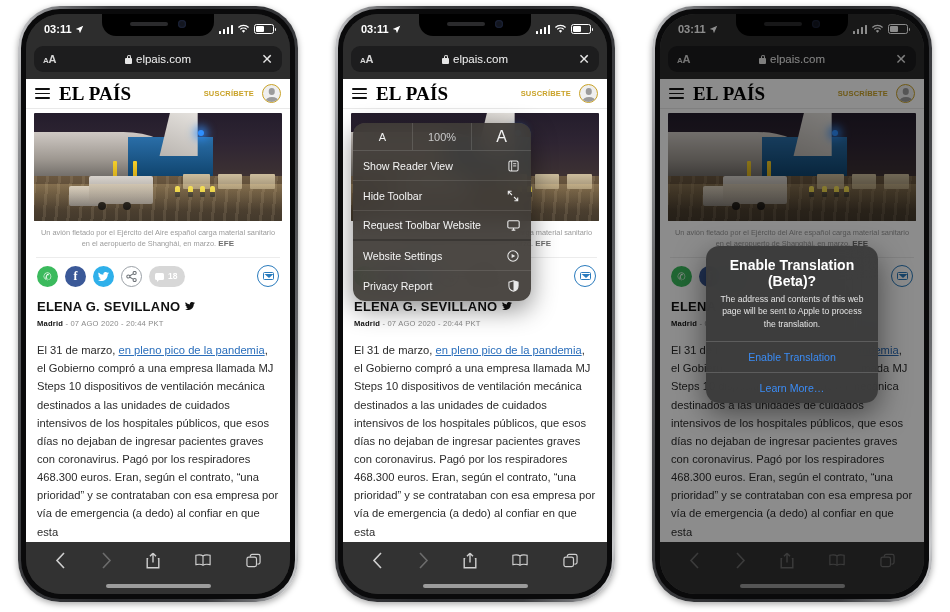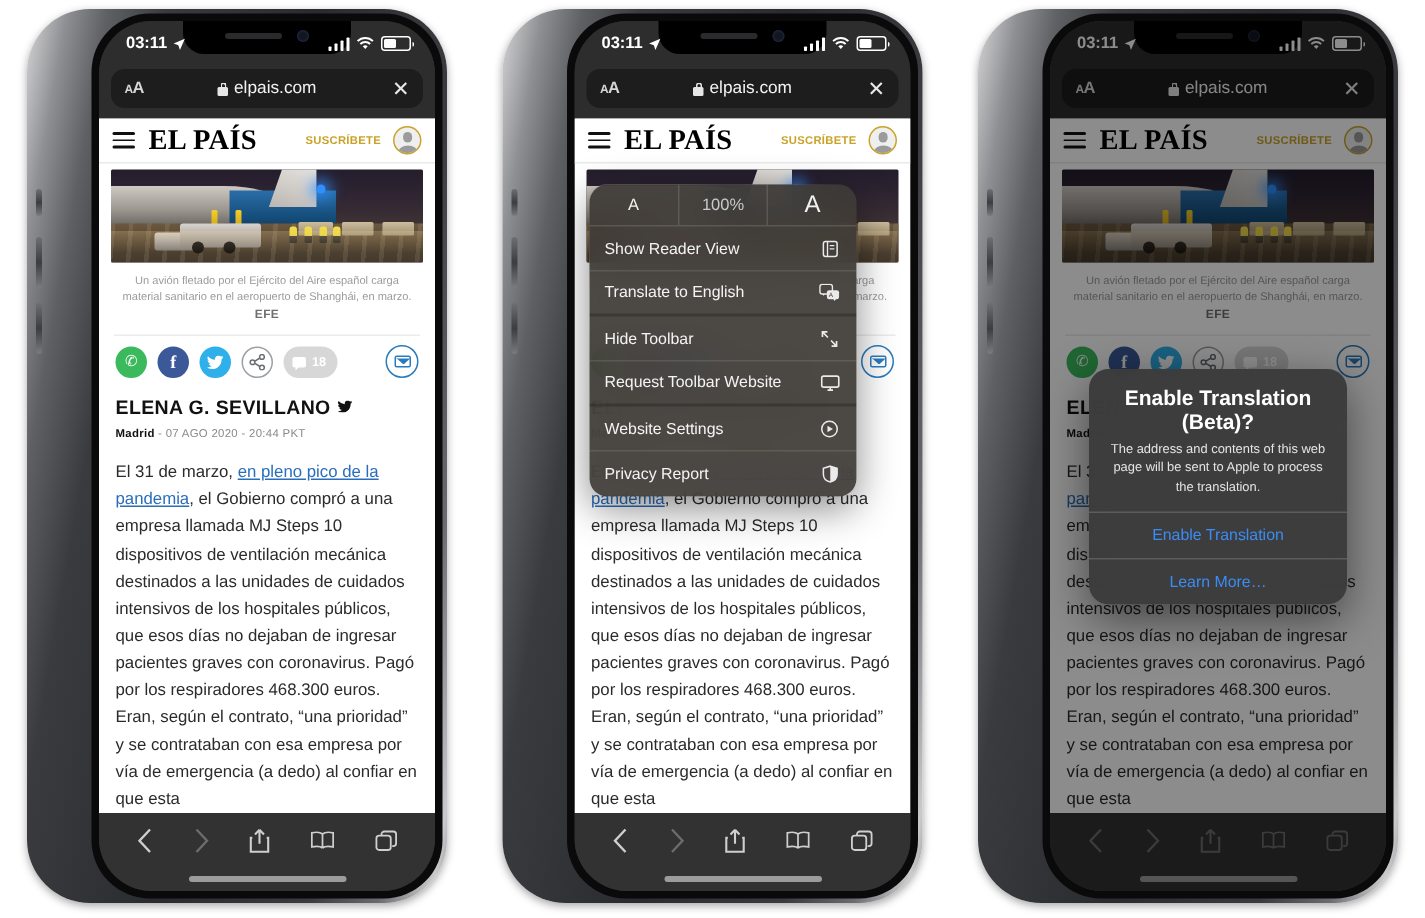--- a/index.html
+++ b/index.html
@@ -20,21 +20,20 @@
   .bezel-outer {
     position: absolute; inset: 6px 10px 10px 10px;
     border-radius: 42px;
     background: linear-gradient(100deg,#d8d8da 0%,#8f9093 7%,#5f6063 14%,#3a3b3e 24%,#2a2b2e 50%,#3a3b3e 76%,#6a6b6e 88%,#c9cacc 97%,#98999c 100%);
     box-shadow: 0 2px 6px rgba(0,0,0,.35);
   }
   .bezel-inner {
     position: absolute; inset: 3px;
     border-radius: 39px;
     background: #0a0a0b;
-    margin-left: 40px;
   }
   .screen {
     position: absolute; inset: 5px;
     border-radius: 35px;
     overflow: hidden;
     background: #2b2b2b;
     display: flex; flex-direction: column;
   }
   
   .btn-side { position: absolute; background: linear-gradient(180deg,#6e6f72,#3c3d40,#7a7b7e); border-radius: 2px; }
@@ -540,32 +539,20 @@
               </div>
               <div class="menu-item">
                 <span class="mi-label">Show Reader View</span>
                 <span class="mi-icon">
                     <svg width="11" height="12" viewBox="0 0 12 13">
                       <rect x="1" y="1" width="10" height="11" rx="1.6" fill="none" stroke="currentColor" stroke-width="1.1"></rect>
                       <path d="M4 1v11M5.6 4h3.4M5.6 6.4h3.4" stroke="currentColor" stroke-width="1"></path>
                     </svg>
                   </span>
               </div>
-              <div class="menu-item sep-strong">
-                <span class="mi-label">Translate to English</span>
-                <span class="mi-icon">
-                    <svg width="14" height="12" viewBox="0 0 15 13">
-                      <rect x="0.6" y="0.6" width="9" height="7" rx="1.6" fill="none" stroke="currentColor" stroke-width="1"></rect>
-                      <path d="M3 8.8 2.4 7.6h2.2z" fill="currentColor"></path>
-                      <rect x="5.6" y="4.8" width="8.8" height="6.6" rx="1.6" fill="currentColor"></rect>
-                      <path d="M11 12.6 12.4 11h-2.2z" fill="currentColor"></path>
-                      <text x="7" y="10" font-size="4.6" fill="#3b3733" font-family="sans-serif">A</text>
-                    </svg>
-                  </span>
-              </div>
               <div class="menu-item">
                 <span class="mi-label">Hide Toolbar</span>
                 <span class="mi-icon">
                     <svg width="12" height="12" viewBox="0 0 13 13">
                       <path d="M5 1.4H1.4v3.6M1.4 1.4 5.4 5.4M8 11.6h3.6V8M11.6 11.6 7.6 7.6" fill="none" stroke="currentColor" stroke-width="1.2"></path>
                     </svg>
                   </span>
               </div>
               <div class="menu-item sep-strong">
                 <span class="mi-label">Request Toolbar Website</span>

